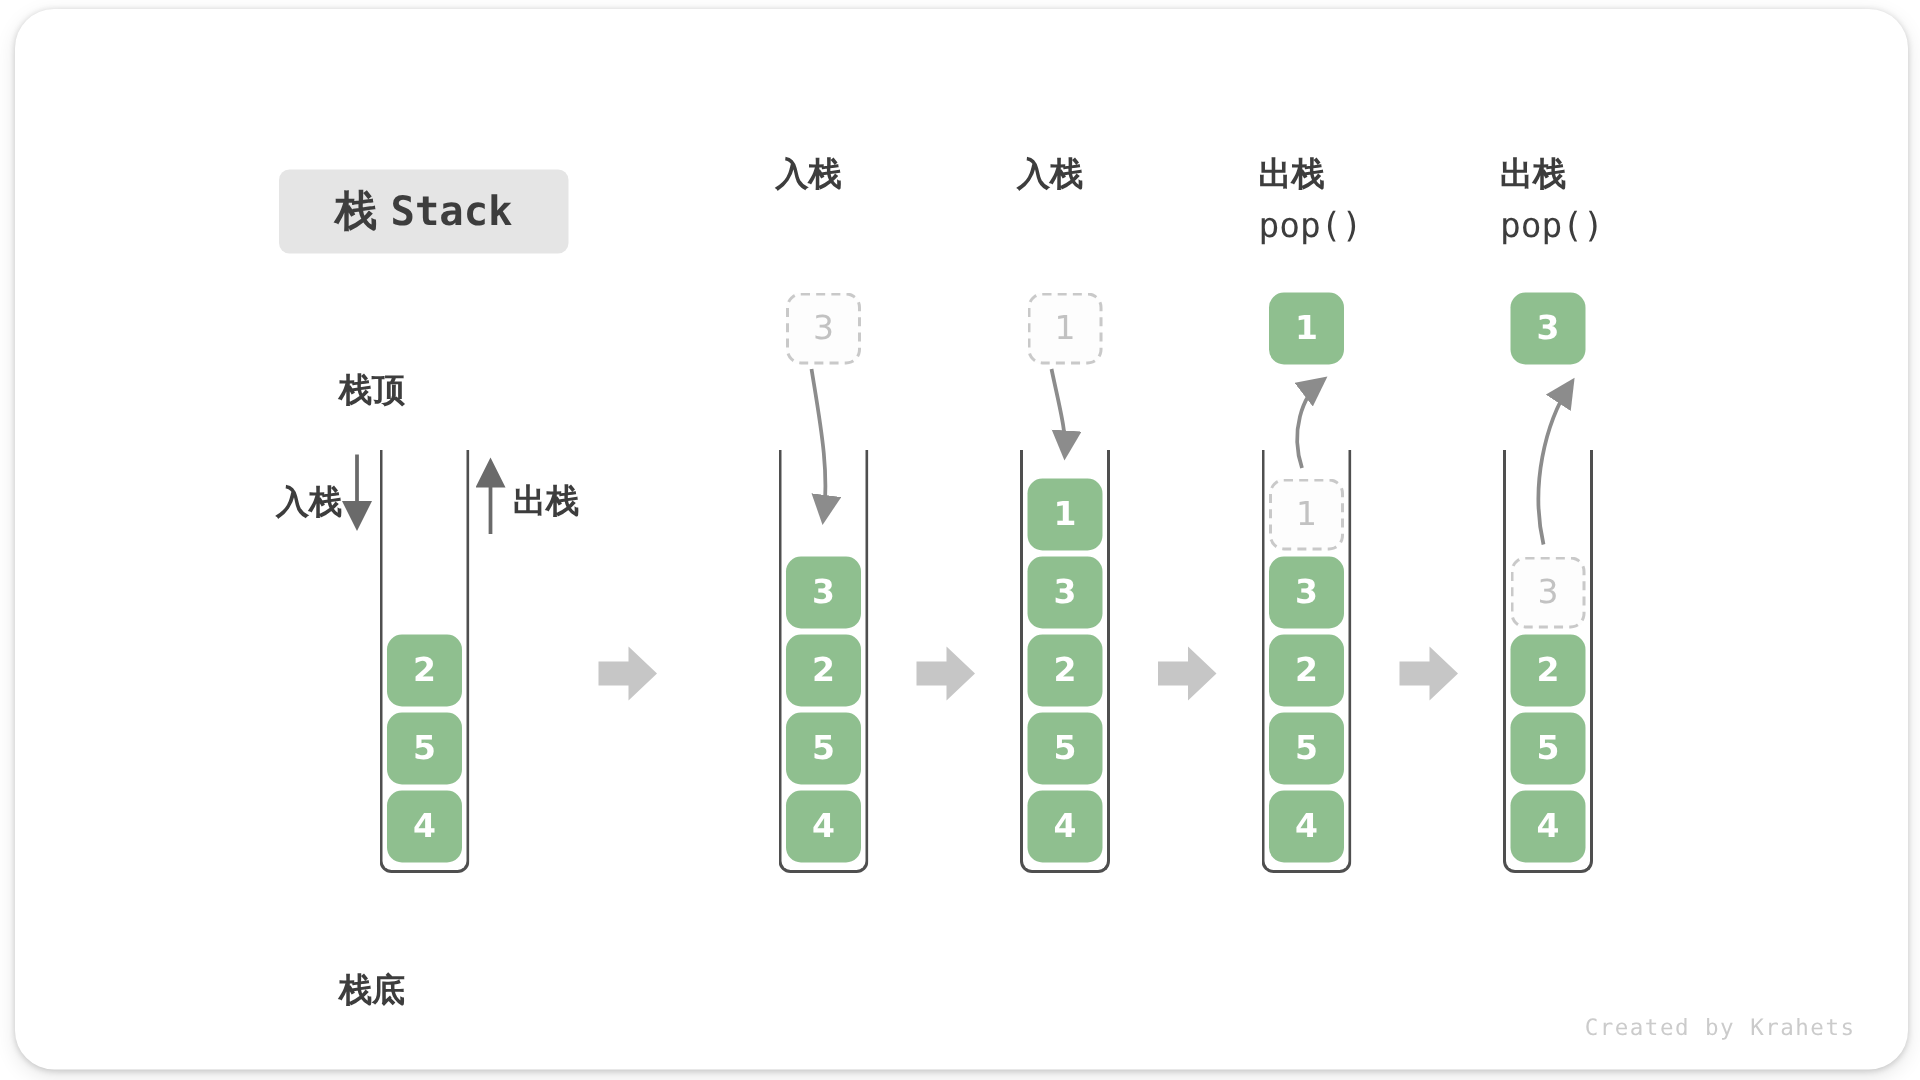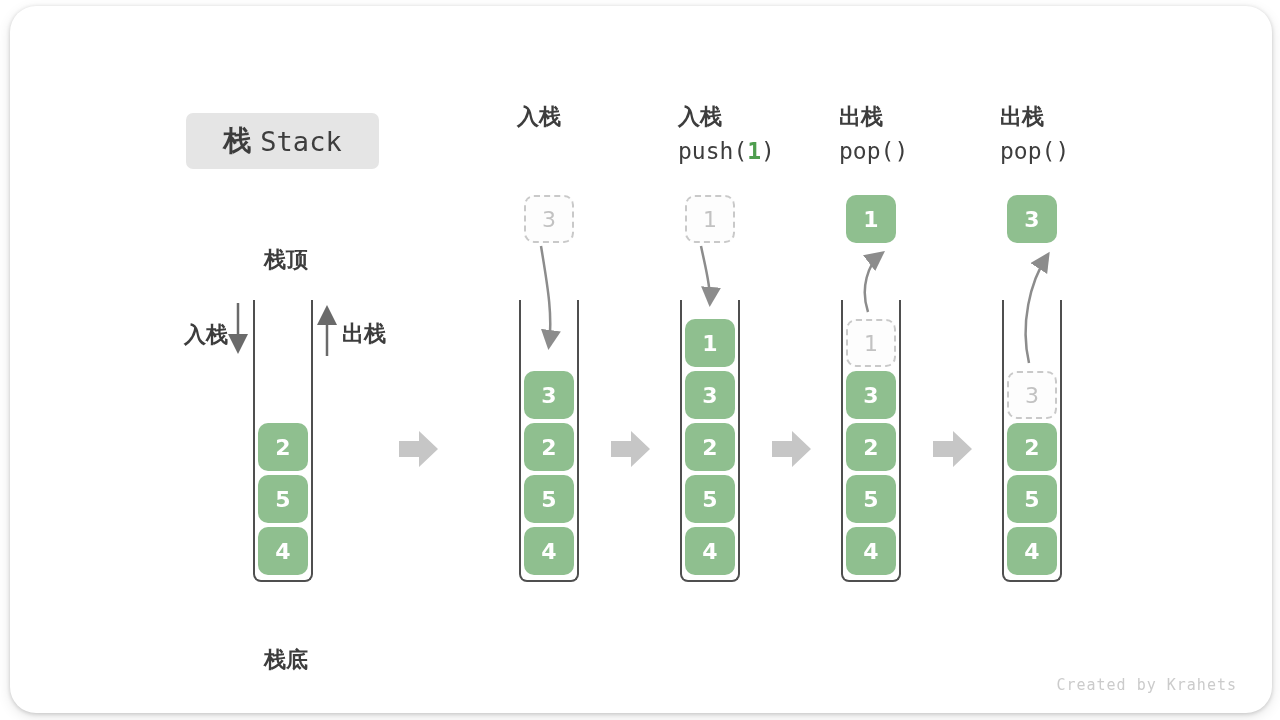--- a/index.html
+++ b/index.html
@@ -7,30 +7,30 @@
         font-family:"DejaVu Sans",sans-serif;color:var(--ink);}
   .card{position:absolute;left:10px;top:6px;width:1262px;height:707px;
         background:#ffffff;border-radius:26px;
         box-shadow:0 1px 4px rgba(0,0,0,0.18),0 4px 14px rgba(0,0,0,0.10);}
   .layer{position:absolute;left:0;top:0;width:1280px;height:720px;}
 
   .title-box{position:absolute;left:186px;top:113px;width:193px;height:56px;
         background:var(--box_gray);border-radius:7px;display:flex;
         align-items:center;justify-content:center;gap:9px;}
   .title-zh{font-size:28px;font-weight:700;color:var(--ink);}
-  .title-en{font-family:"DejaVu Sans Mono",monospace;font-size:27px;color:var(--ink);}
+  .title-en{font-family:"DejaVu Sans Mono",monospace;font-size:27px;color:var(--ink);font-weight:bold;}
 
   .col-header{position:absolute;top:102px;width:170px;}
   .hdr-zh{font-size:22px;font-weight:700;line-height:30px;color:var(--ink);}
   .hdr-code{font-family:"DejaVu Sans Mono",monospace;font-size:23px;line-height:32px;
         margin-top:3px;color:var(--ink);}
   .op-arg{color:var(--op_green);font-weight:700;}
 
   .side-label{position:absolute;font-size:22px;font-weight:700;color:var(--ink);
-        width:120px;text-align:center;}
+        width:120px;text-align:left;}
 
   .stack{position:absolute;top:300px;width:60px;height:282px;background:#fff;
         border-left:2px solid var(--wall);border-right:2px solid var(--wall);
         border-bottom:2px solid var(--wall);
         border-bottom-left-radius:8px;border-bottom-right-radius:8px;
         box-sizing:border-box;}
 
   .cell{position:absolute;width:50px;height:48px;border-radius:10px;
         background:var(--green);color:#ffffff;font-size:22px;font-weight:600;
         display:flex;align-items:center;justify-content:center;box-sizing:border-box;}
@@ -52,21 +52,20 @@
     <div class="title-box">
       <span class="title-zh">栈</span>
       <span class="title-en">Stack</span>
     </div>
 
     <div class="col-header" style="left:517px;">
       <div class="hdr-zh">入栈</div>
     </div>
     <div class="col-header" style="left:678px;">
       <div class="hdr-zh">入栈</div>
-      <div class="hdr-code"><span>push(</span><span class="op-arg">1</span><span>)</span></div>
     </div>
     <div class="col-header" style="left:839px;">
       <div class="hdr-zh">出栈</div>
       <div class="hdr-code"><span>pop()</span><span class="op-arg"></span><span></span></div>
     </div>
     <div class="col-header" style="left:1000px;">
       <div class="hdr-zh">出栈</div>
       <div class="hdr-code"><span>pop()</span><span class="op-arg"></span><span></span></div>
     </div>
 

